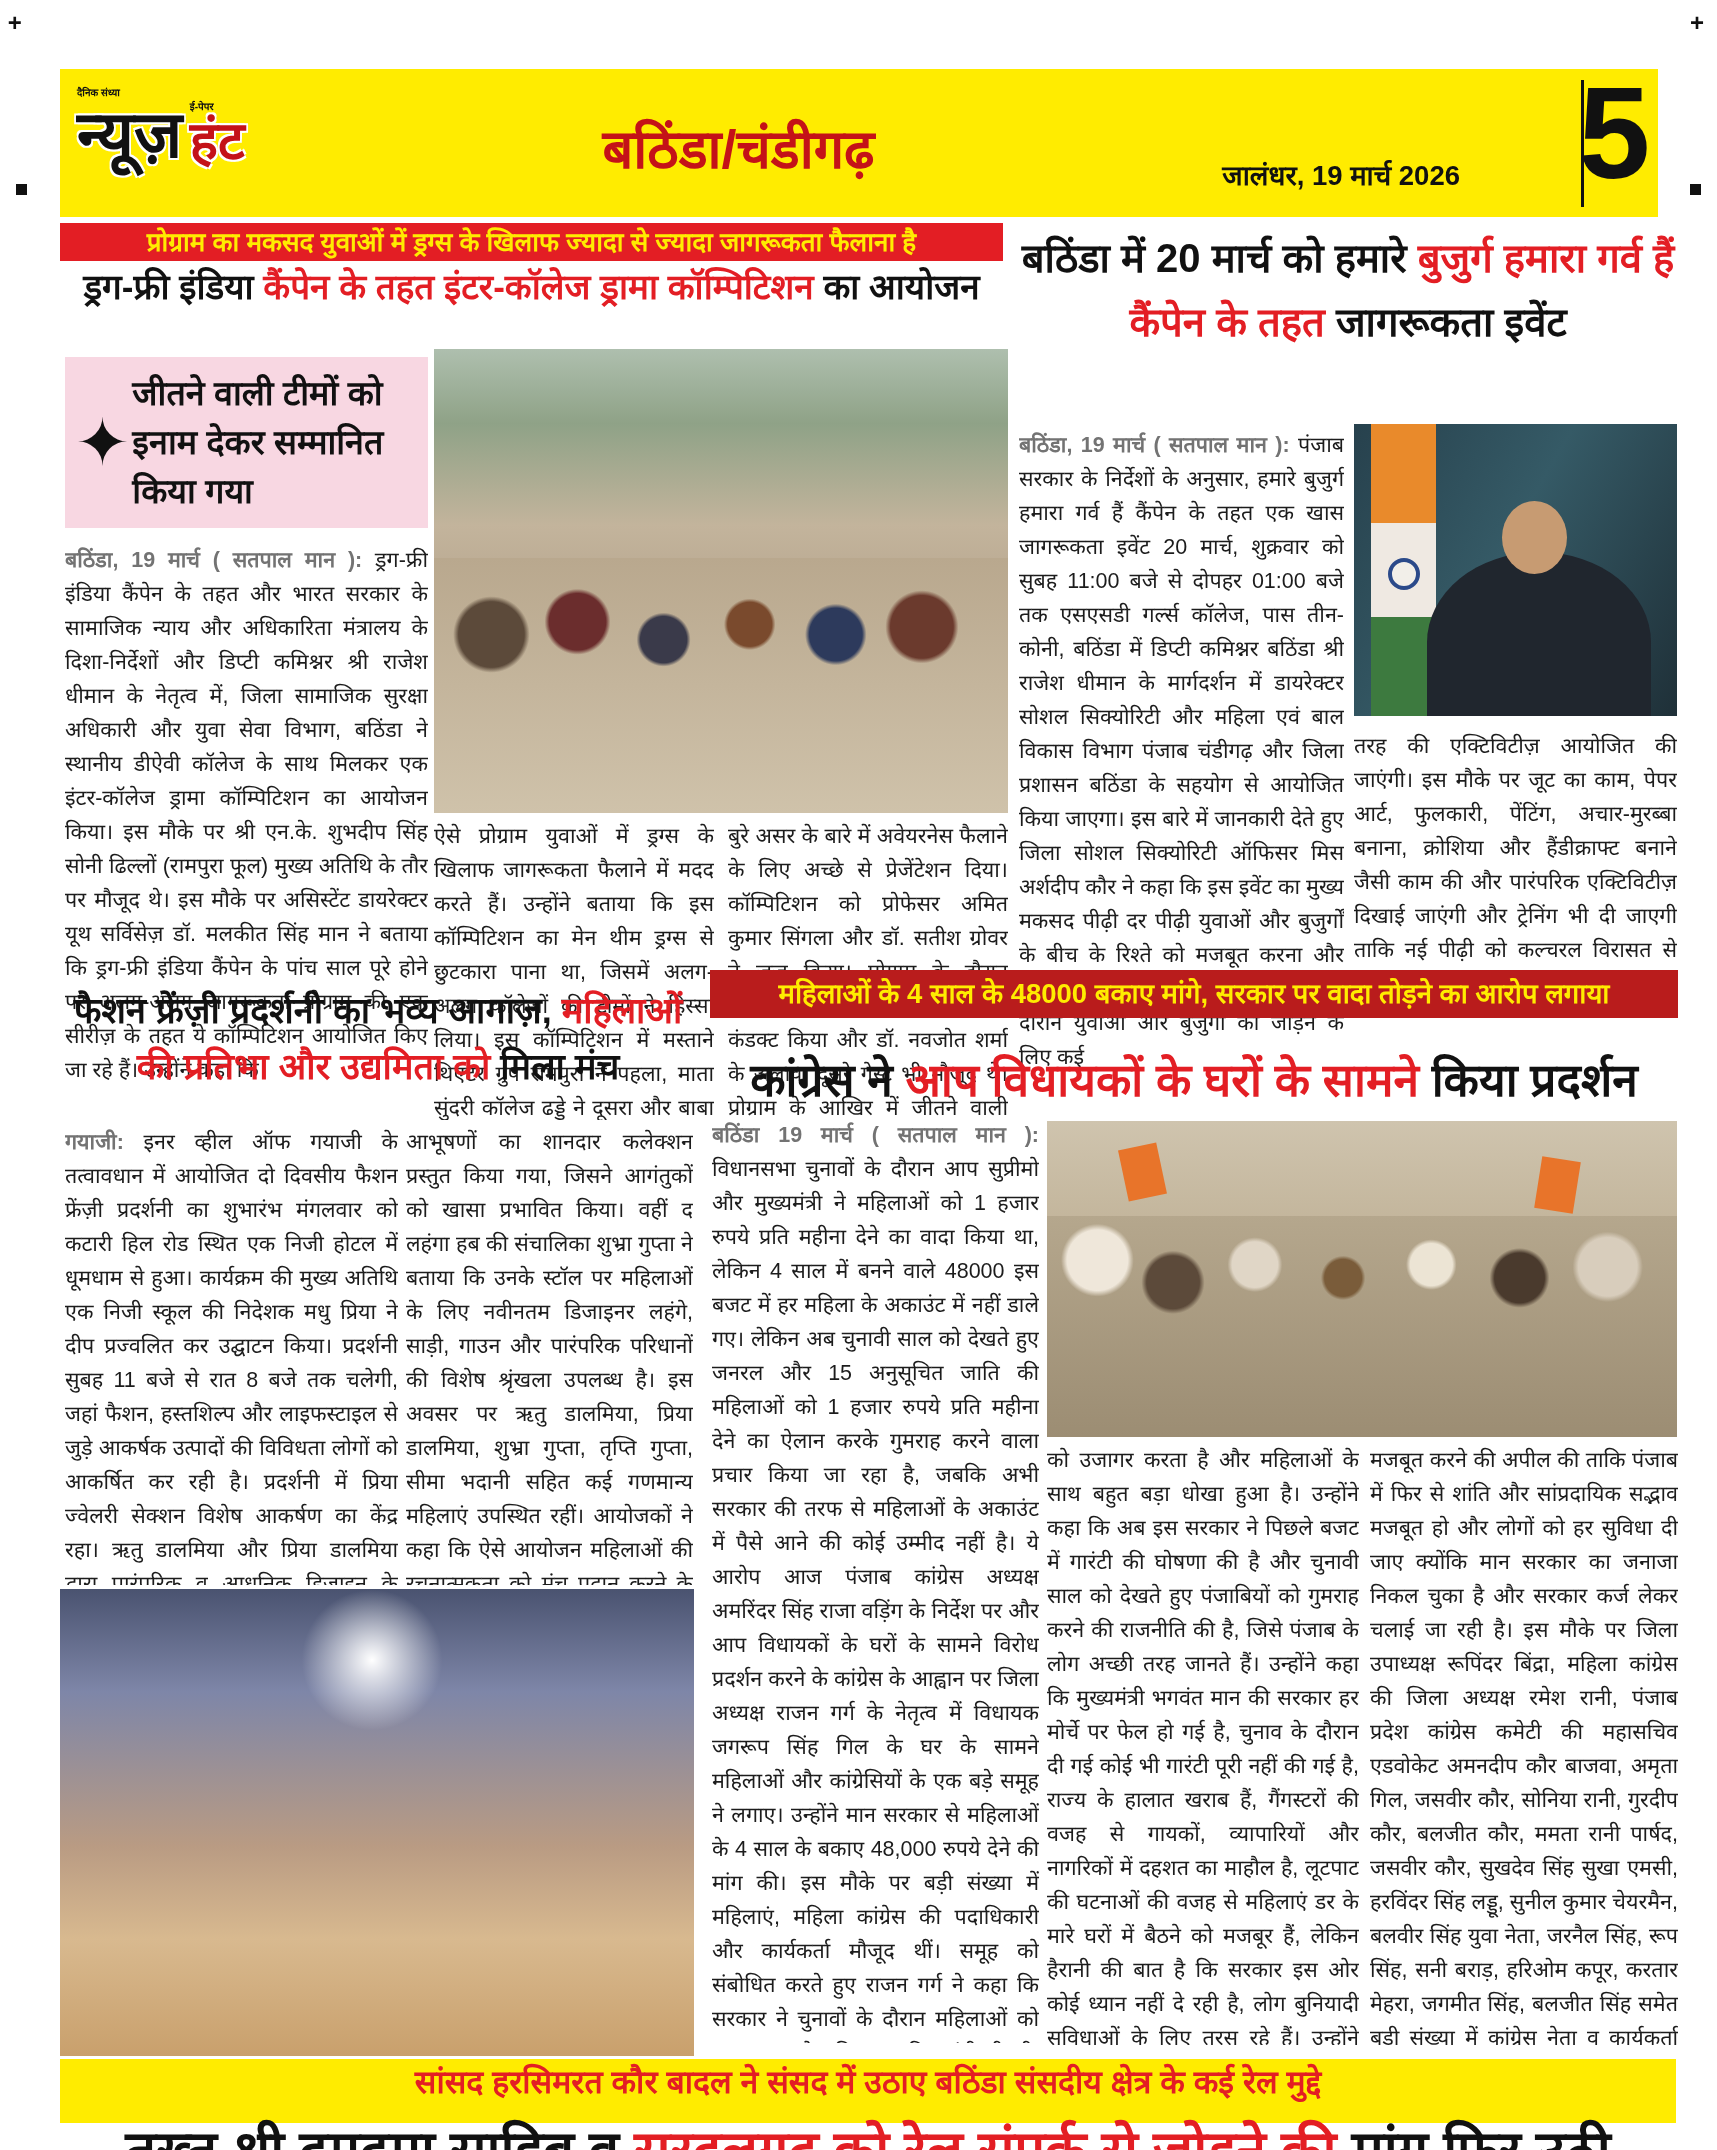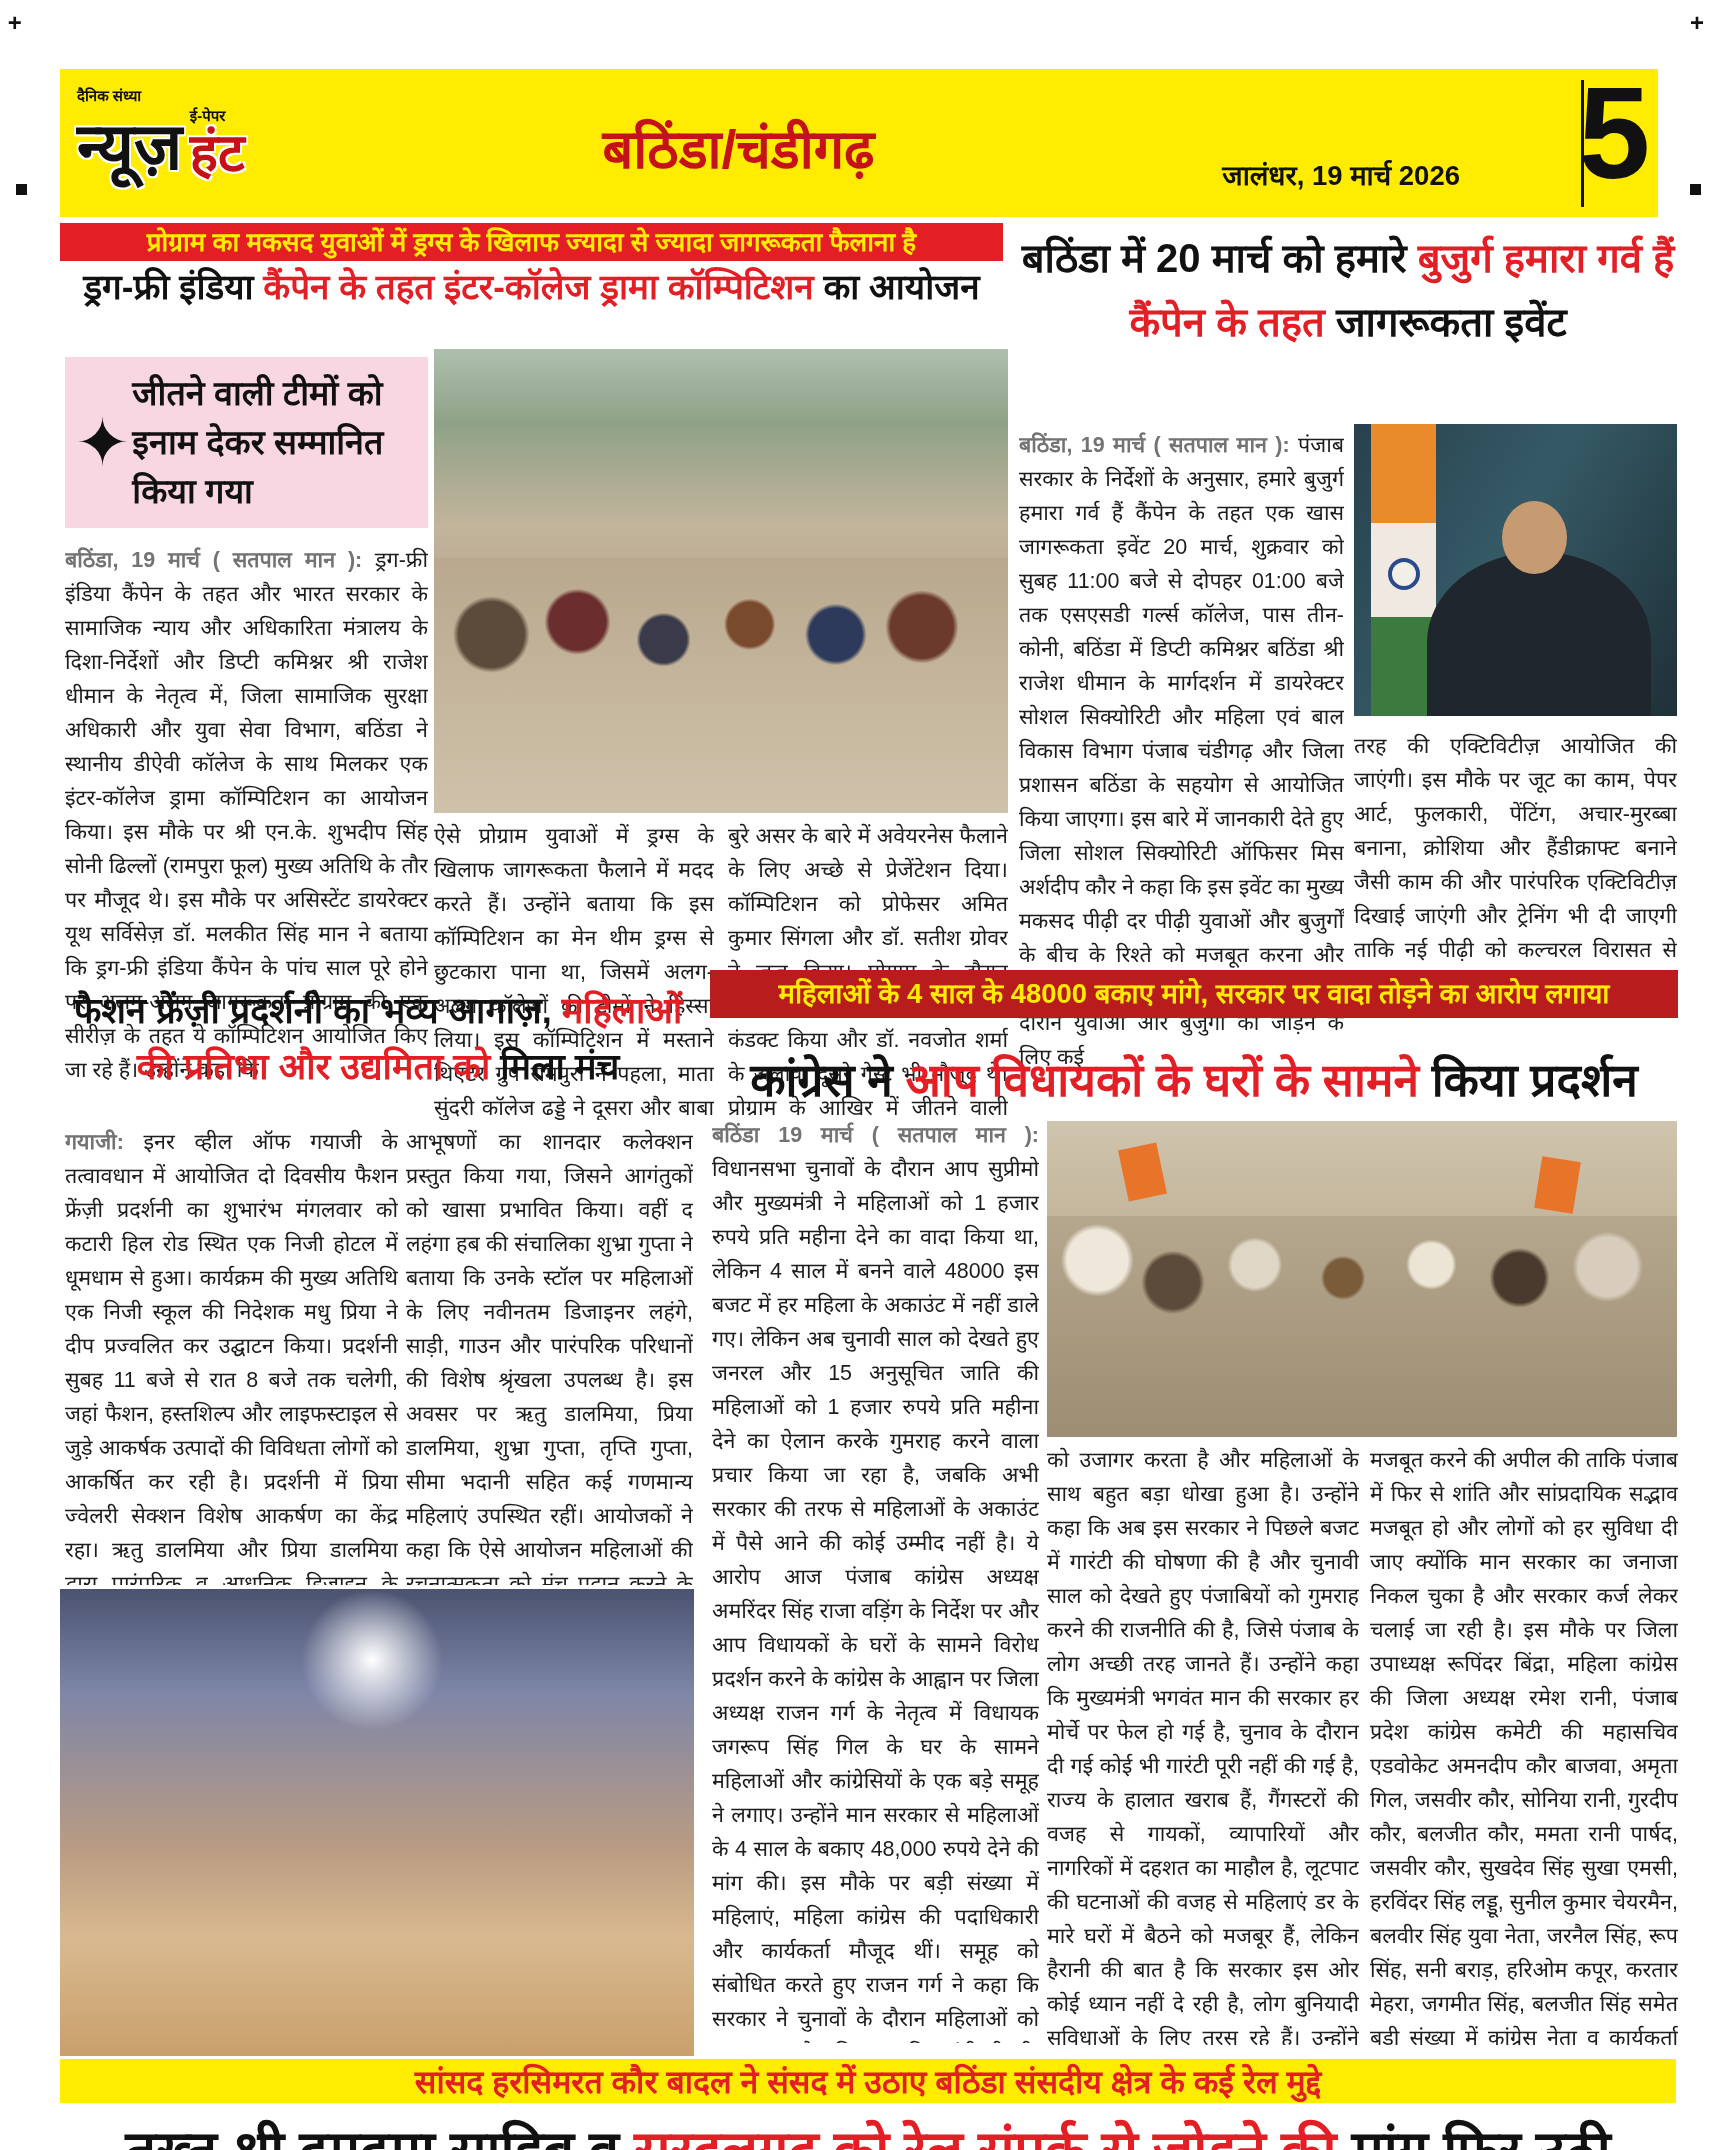--- a/index.html
+++ b/index.html
@@ -2,36 +2,36 @@
 <html style="font-size:6.9px"><head>
 <meta charset="utf-8">
 <style>
   html,body{margin:0;padding:0;background:#ffffff;}
   body{width:1718px;height:2757px;position:relative;overflow:hidden;
        font-family:"Liberation Sans","DejaVu Sans",sans-serif;color:#1c1c1c;}
   .abs{position:absolute;}
   
   .masthead{left:60px;top:69px;width:1598px;height:148px;background:#FFEC00;}
   .logo{left:17px;top:16.3px;width:267px;height:120px;}
-  .logo .tiny{display:block;font-size:15px;font-weight:bold;color:#111;}
+  .logo .tiny{display:block;font-size:10px;font-weight:bold;color:#111;}
   .logo .row{display:flex;align-items:flex-end;gap:7.7px;}
   .logo .big-k{font-size:65px;font-weight:bold;color:#111;line-height:1.05;
                text-shadow:-1.7px -1.7px 0 #fff,1.7px -1.7px 0 #fff,-1.7px 1.7px 0 #fff,1.7px 1.7px 0 #fff;}
   .logo .big-r{font-size:53px;font-weight:bold;color:#C41218;line-height:1.05;
                text-shadow:-1.7px -1.7px 0 #fff,1.7px -1.7px 0 #fff,-1.7px 1.7px 0 #fff,1.7px 1.7px 0 #fff;}
   .edition{left:0;right:241px;top:41px;text-align:center;font-size:54px;font-weight:bold;color:#C41218;}
   .m-date{right:198px;bottom:24px;font-size:27.5px;font-weight:bold;color:#111;}
   .m-divider{left:1521px;top:10.8px;width:2.6px;height:127px;background:#111;}
   .pageno{right:7.7px;top:-6.5px;font-size:129px;font-weight:bold;color:#111;line-height:1.1;}
   
   .kicker-red{left:60px;top:223px;width:943px;height:38px;background:#E31E24;color:#FFEC00;
               font-size:26px;font-weight:bold;text-align:center;line-height:38px;}
   .kicker-black{left:710px;top:970px;width:968px;height:48px;background:#b91c1c;color:#FFEC00;
               font-size:27.5px;font-weight:bold;text-align:center;line-height:48px;}
-  .kicker-yellow{left:60px;top:2059px;width:1616px;height:44px;background:#FFEC00;color:#E31E24;
+  .kicker-yellow{left:60px;top:2059px;width:1616px;height:64px;background:#FFEC00;color:#E31E24;
               font-size:32px;font-weight:bold;text-align:center;line-height:46px;}
   
   .hl{font-weight:bold;text-align:center;color:#111;}
   .hl .r{color:#E31E24;}
   .hl-a1{left:60px;top:263px;width:943px;font-size:35px;line-height:1.35;}
   .hl-a2{left:1019px;top:226px;width:658px;font-size:40px;line-height:1.6;}
   .hl-a3{left:60px;top:983px;width:636px;font-size:36px;line-height:1.55;}
   .hl-a4{left:710px;top:1027px;width:968px;font-size:46px;line-height:1.45;margin-top:20px;}
   .hl-a5{left:60px;top:2111px;width:1616px;font-size:54px;line-height:1.45;white-space:nowrap;overflow:hidden;}
   

